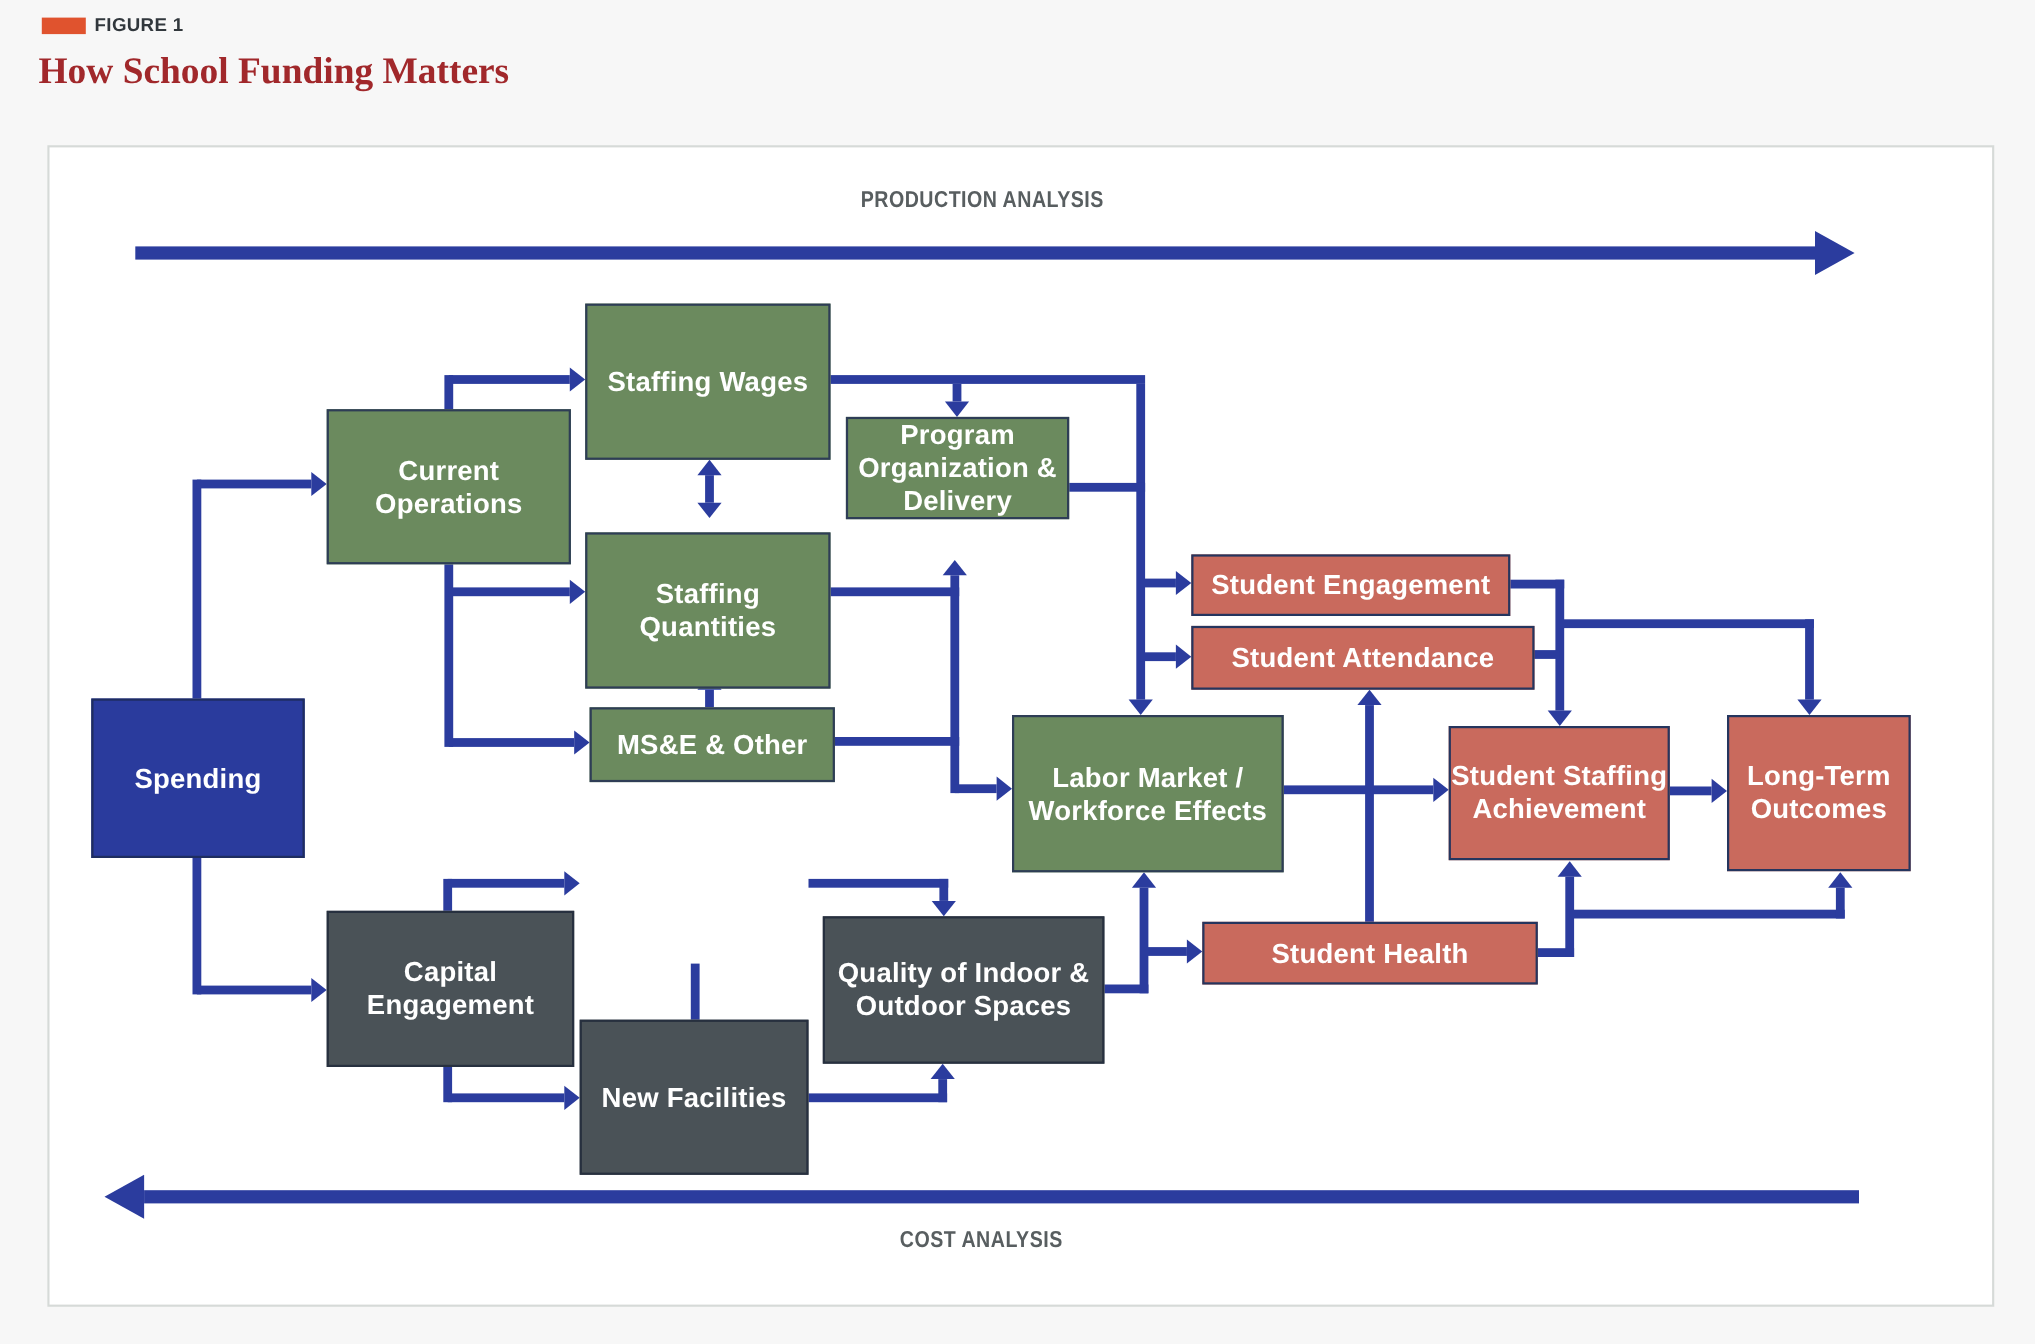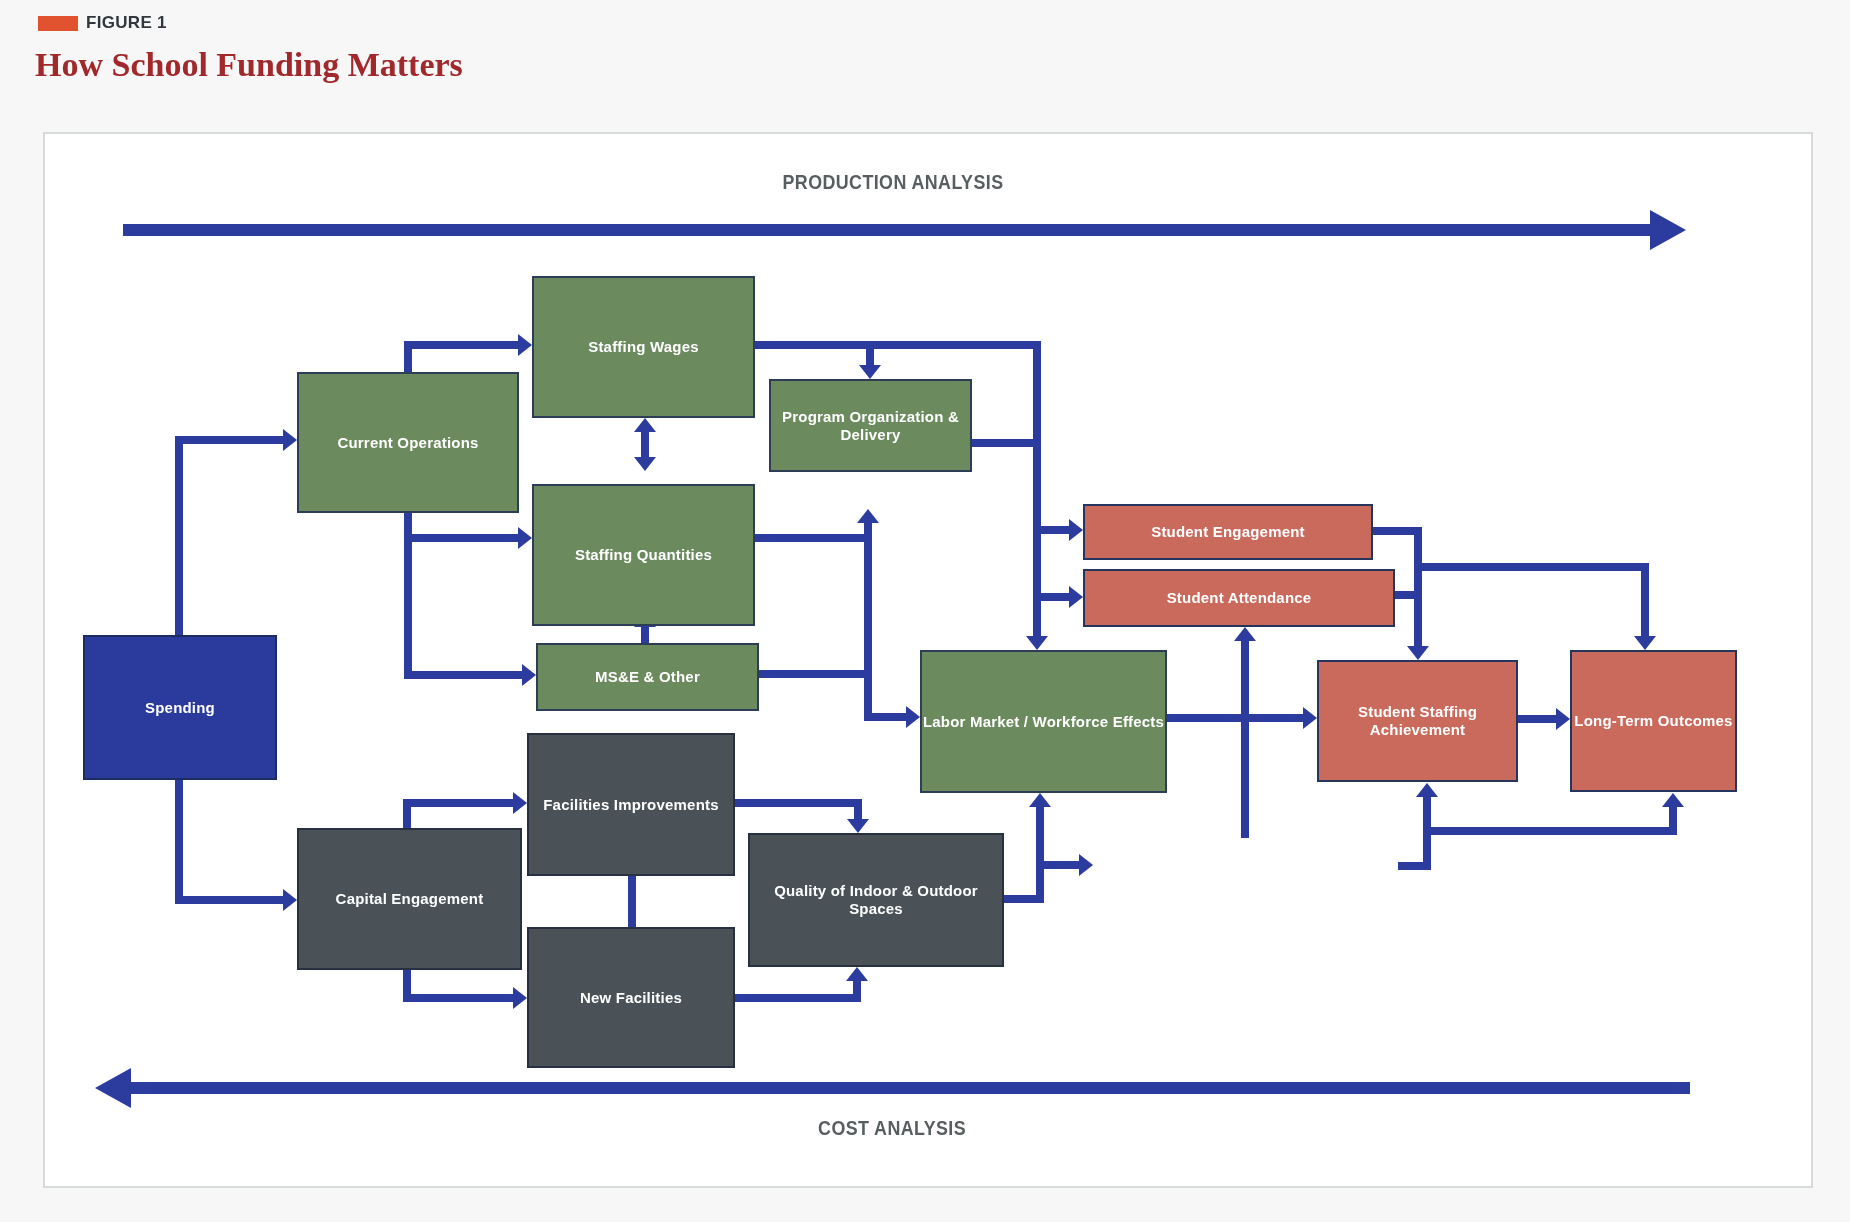--- a/index.html
+++ b/index.html
@@ -30,21 +30,21 @@
   .ah{position:absolute;width:0;height:0;z-index:1;}
   .ah.r{border-top:11px solid transparent;border-bottom:11px solid transparent;border-left:14px solid var(--blue);}
   .ah.u{border-left:11px solid transparent;border-right:11px solid transparent;border-bottom:14px solid var(--blue);}
   .ah.d{border-left:11px solid transparent;border-right:11px solid transparent;border-top:14px solid var(--blue);}
   .bigshaft{position:absolute;background:var(--blue);height:12px;z-index:1;}
   .bighead-r{position:absolute;width:0;height:0;border-top:20px solid transparent;border-bottom:20px solid transparent;border-left:36px solid var(--blue);z-index:1;}
   .bighead-l{position:absolute;width:0;height:0;border-top:20px solid transparent;border-bottom:20px solid transparent;border-right:36px solid var(--blue);z-index:1;}
   .node{
     position:absolute;z-index:2;
     display:flex;align-items:center;justify-content:center;
-    text-align:center;color:#ffffff;font-weight:700;font-size:15px;line-height:1.2;
+    text-align:center;color:#ffffff;font-weight:700;font-size:25px;line-height:1.2;
     padding:4px 0;letter-spacing:.2px;
   }
   .node.blue{background:#2a3b9d;border:2px solid #1e2d60;}
   .node.green{background:var(--green);border:2px solid #2e3d56;}
   .node.dark{background:var(--dark);border:2px solid #27303f;}
   .node.salmon{background:var(--salmon);border:2px solid #25355e;}
 </style>
 </head>
 <body>
 
@@ -168,38 +168,38 @@
     </div>
   <div class="node green" style="left:532px;top:471px;width:223px;height:142px;margin-top:13px;">
       <span>Staffing Quantities</span>
     </div>
   <div class="node green" style="left:536px;top:643px;width:223px;height:68px;">
       <span>MS&amp;E &amp; Other</span>
     </div>
   <div class="node green" style="left:769px;top:379px;width:203px;height:93px;">
       <span>Program Organization &amp; Delivery</span>
     </div>
-  <div class="node dark" style="left:527px;top:733px;width:208px;height:143px;">
-      <span>Facilities Improvements</span>
-    </div>
   <div class="node dark" style="left:527px;top:927px;width:208px;height:141px;">
       <span>New Facilities</span>
     </div>
   <div class="node dark" style="left:748px;top:833px;width:256px;height:134px;">
       <span>Quality of Indoor &amp; Outdoor Spaces</span>
     </div>
   <div class="node green" style="left:920px;top:650px;width:247px;height:143px;">
       <span>Labor Market / Workforce Effects</span>
     </div>
   <div class="node salmon" style="left:1083px;top:504px;width:290px;height:56px;">
       <span>Student Engagement</span>
     </div>
   <div class="node salmon" style="left:1083px;top:569px;width:312px;height:58px;">
       <span>Student Attendance</span>
     </div>
+  <div class="node salmon" style="left:1093px;top:838px;width:305px;height:57px;">
+      <span>Student Health</span>
+    </div>
   <div class="node salmon" style="left:1317px;top:660px;width:201px;height:122px;">
       <span>Student Staffing Achievement</span>
     </div>
   <div class="node salmon" style="left:1570px;top:650px;width:167px;height:142px;">
       <span>Long-Term Outcomes</span>
     </div>
 
 </div>
 
 </body></html>

